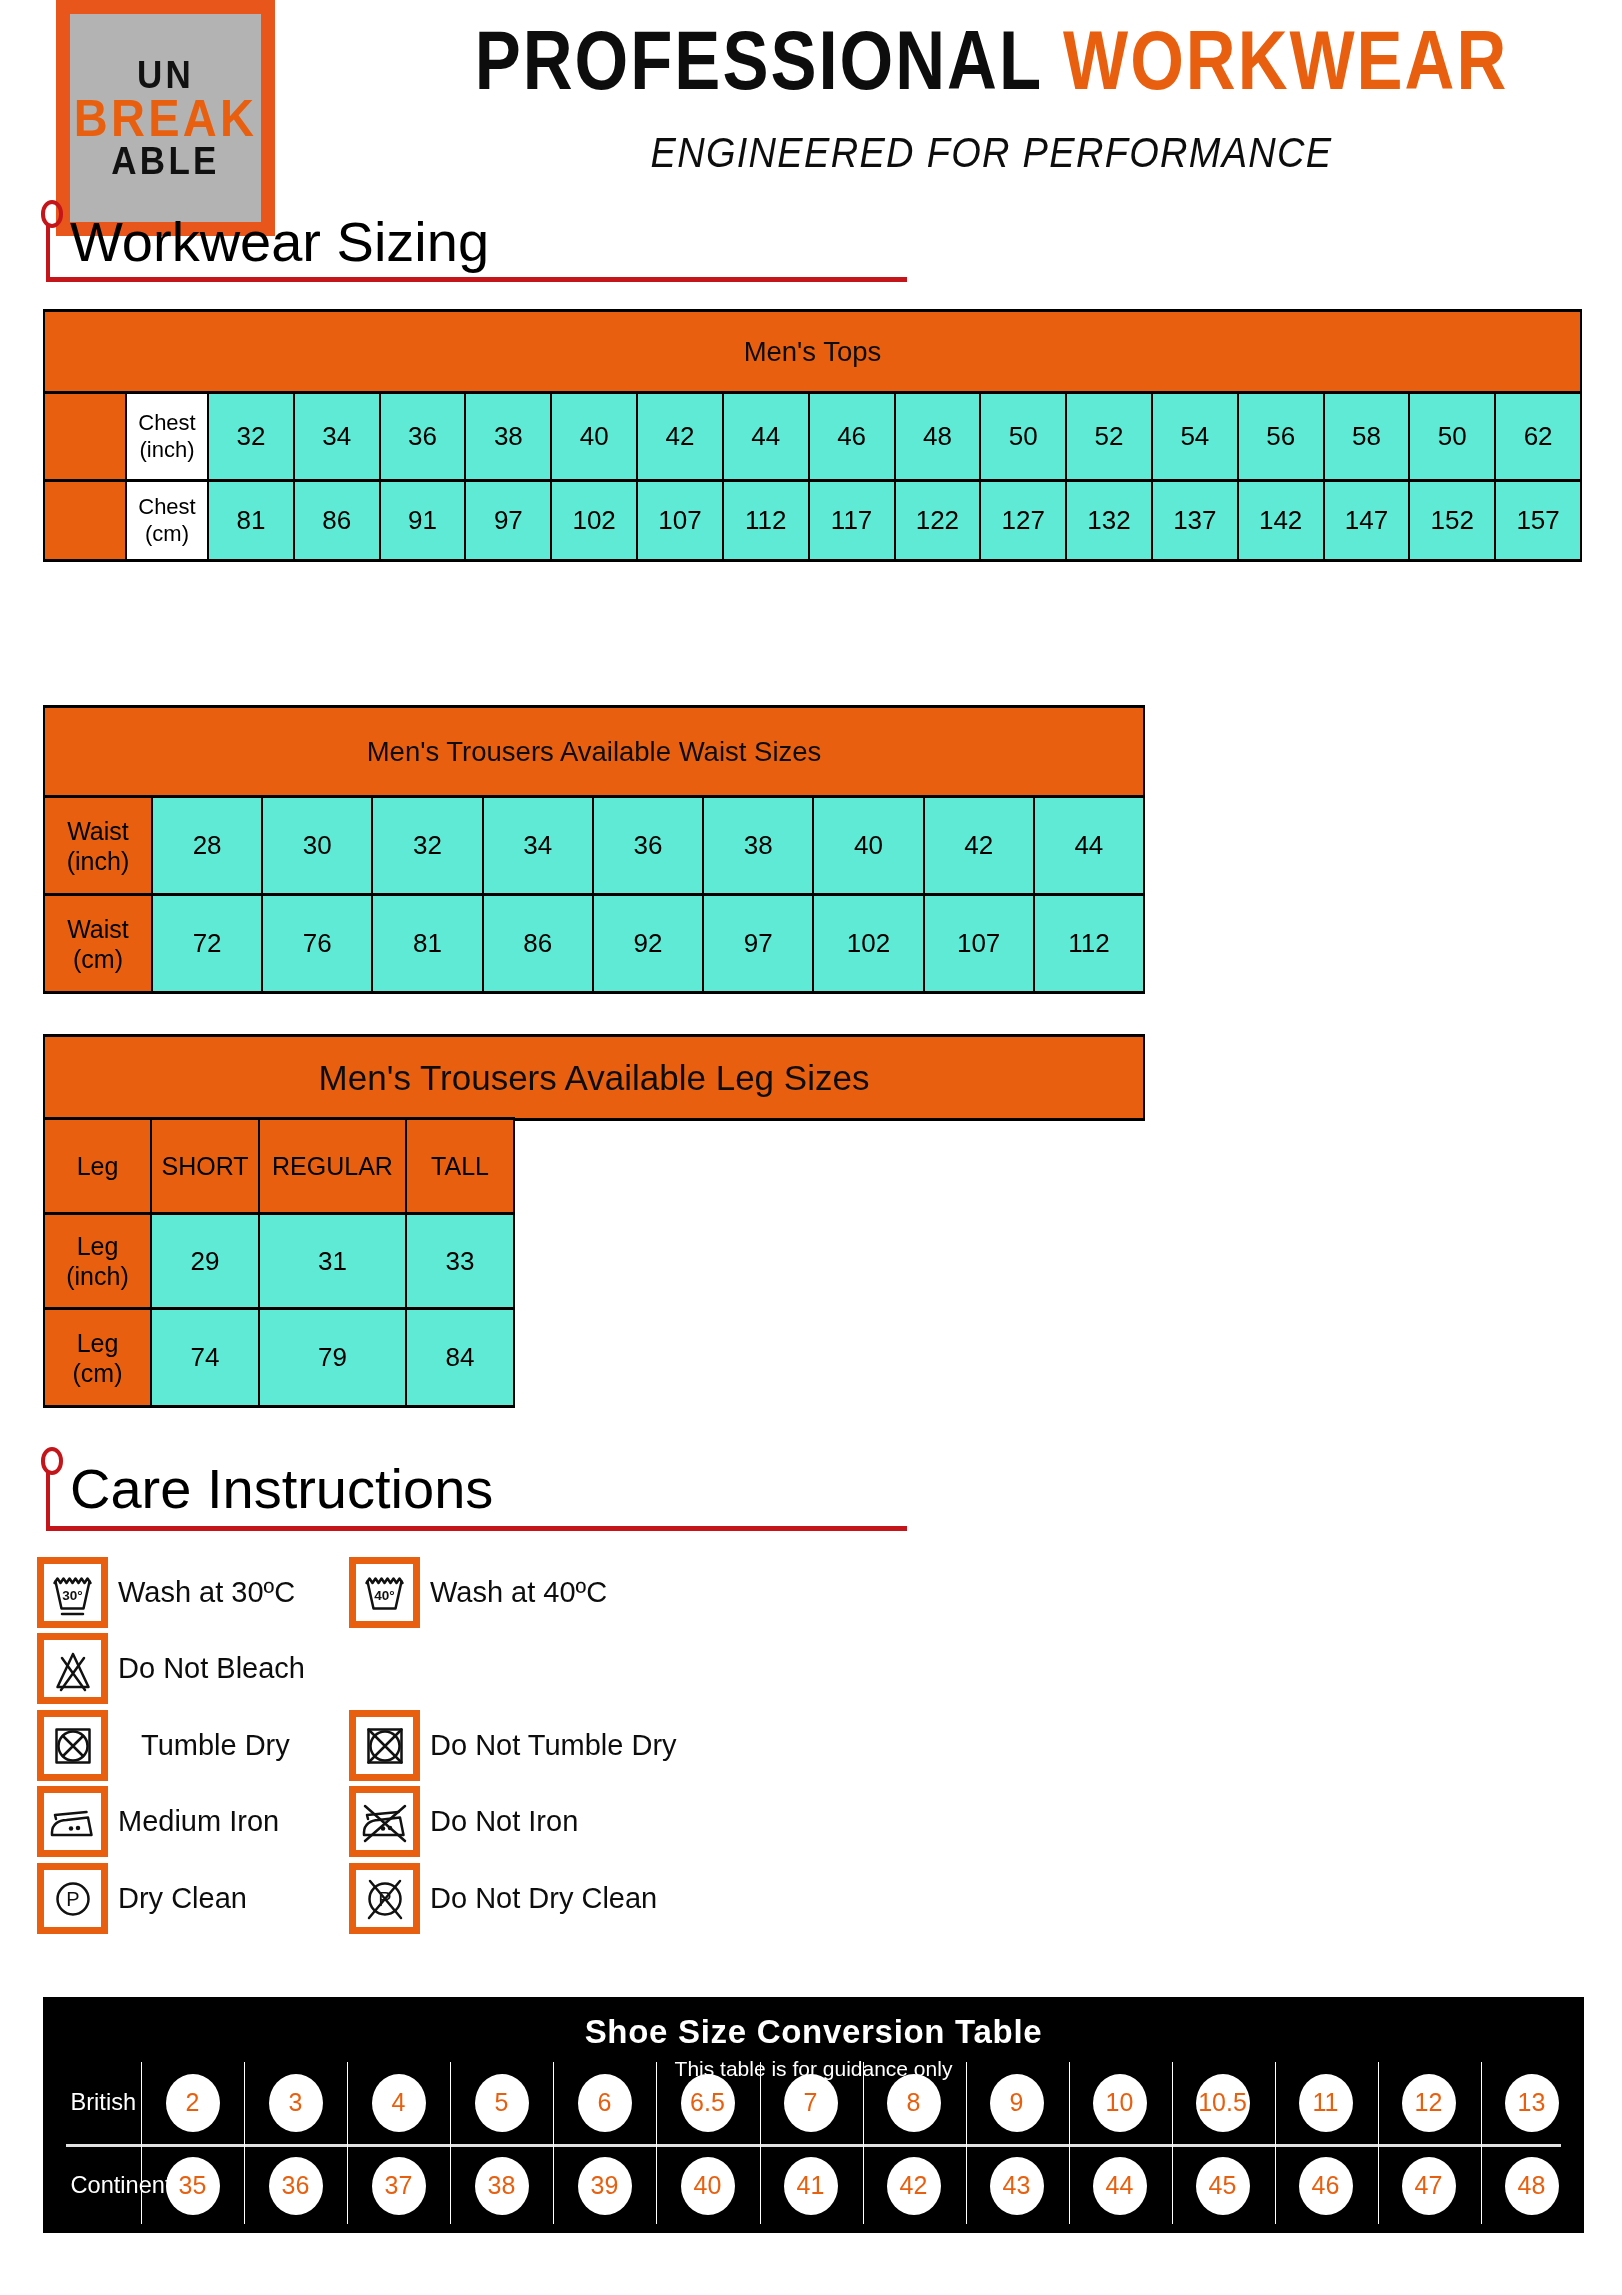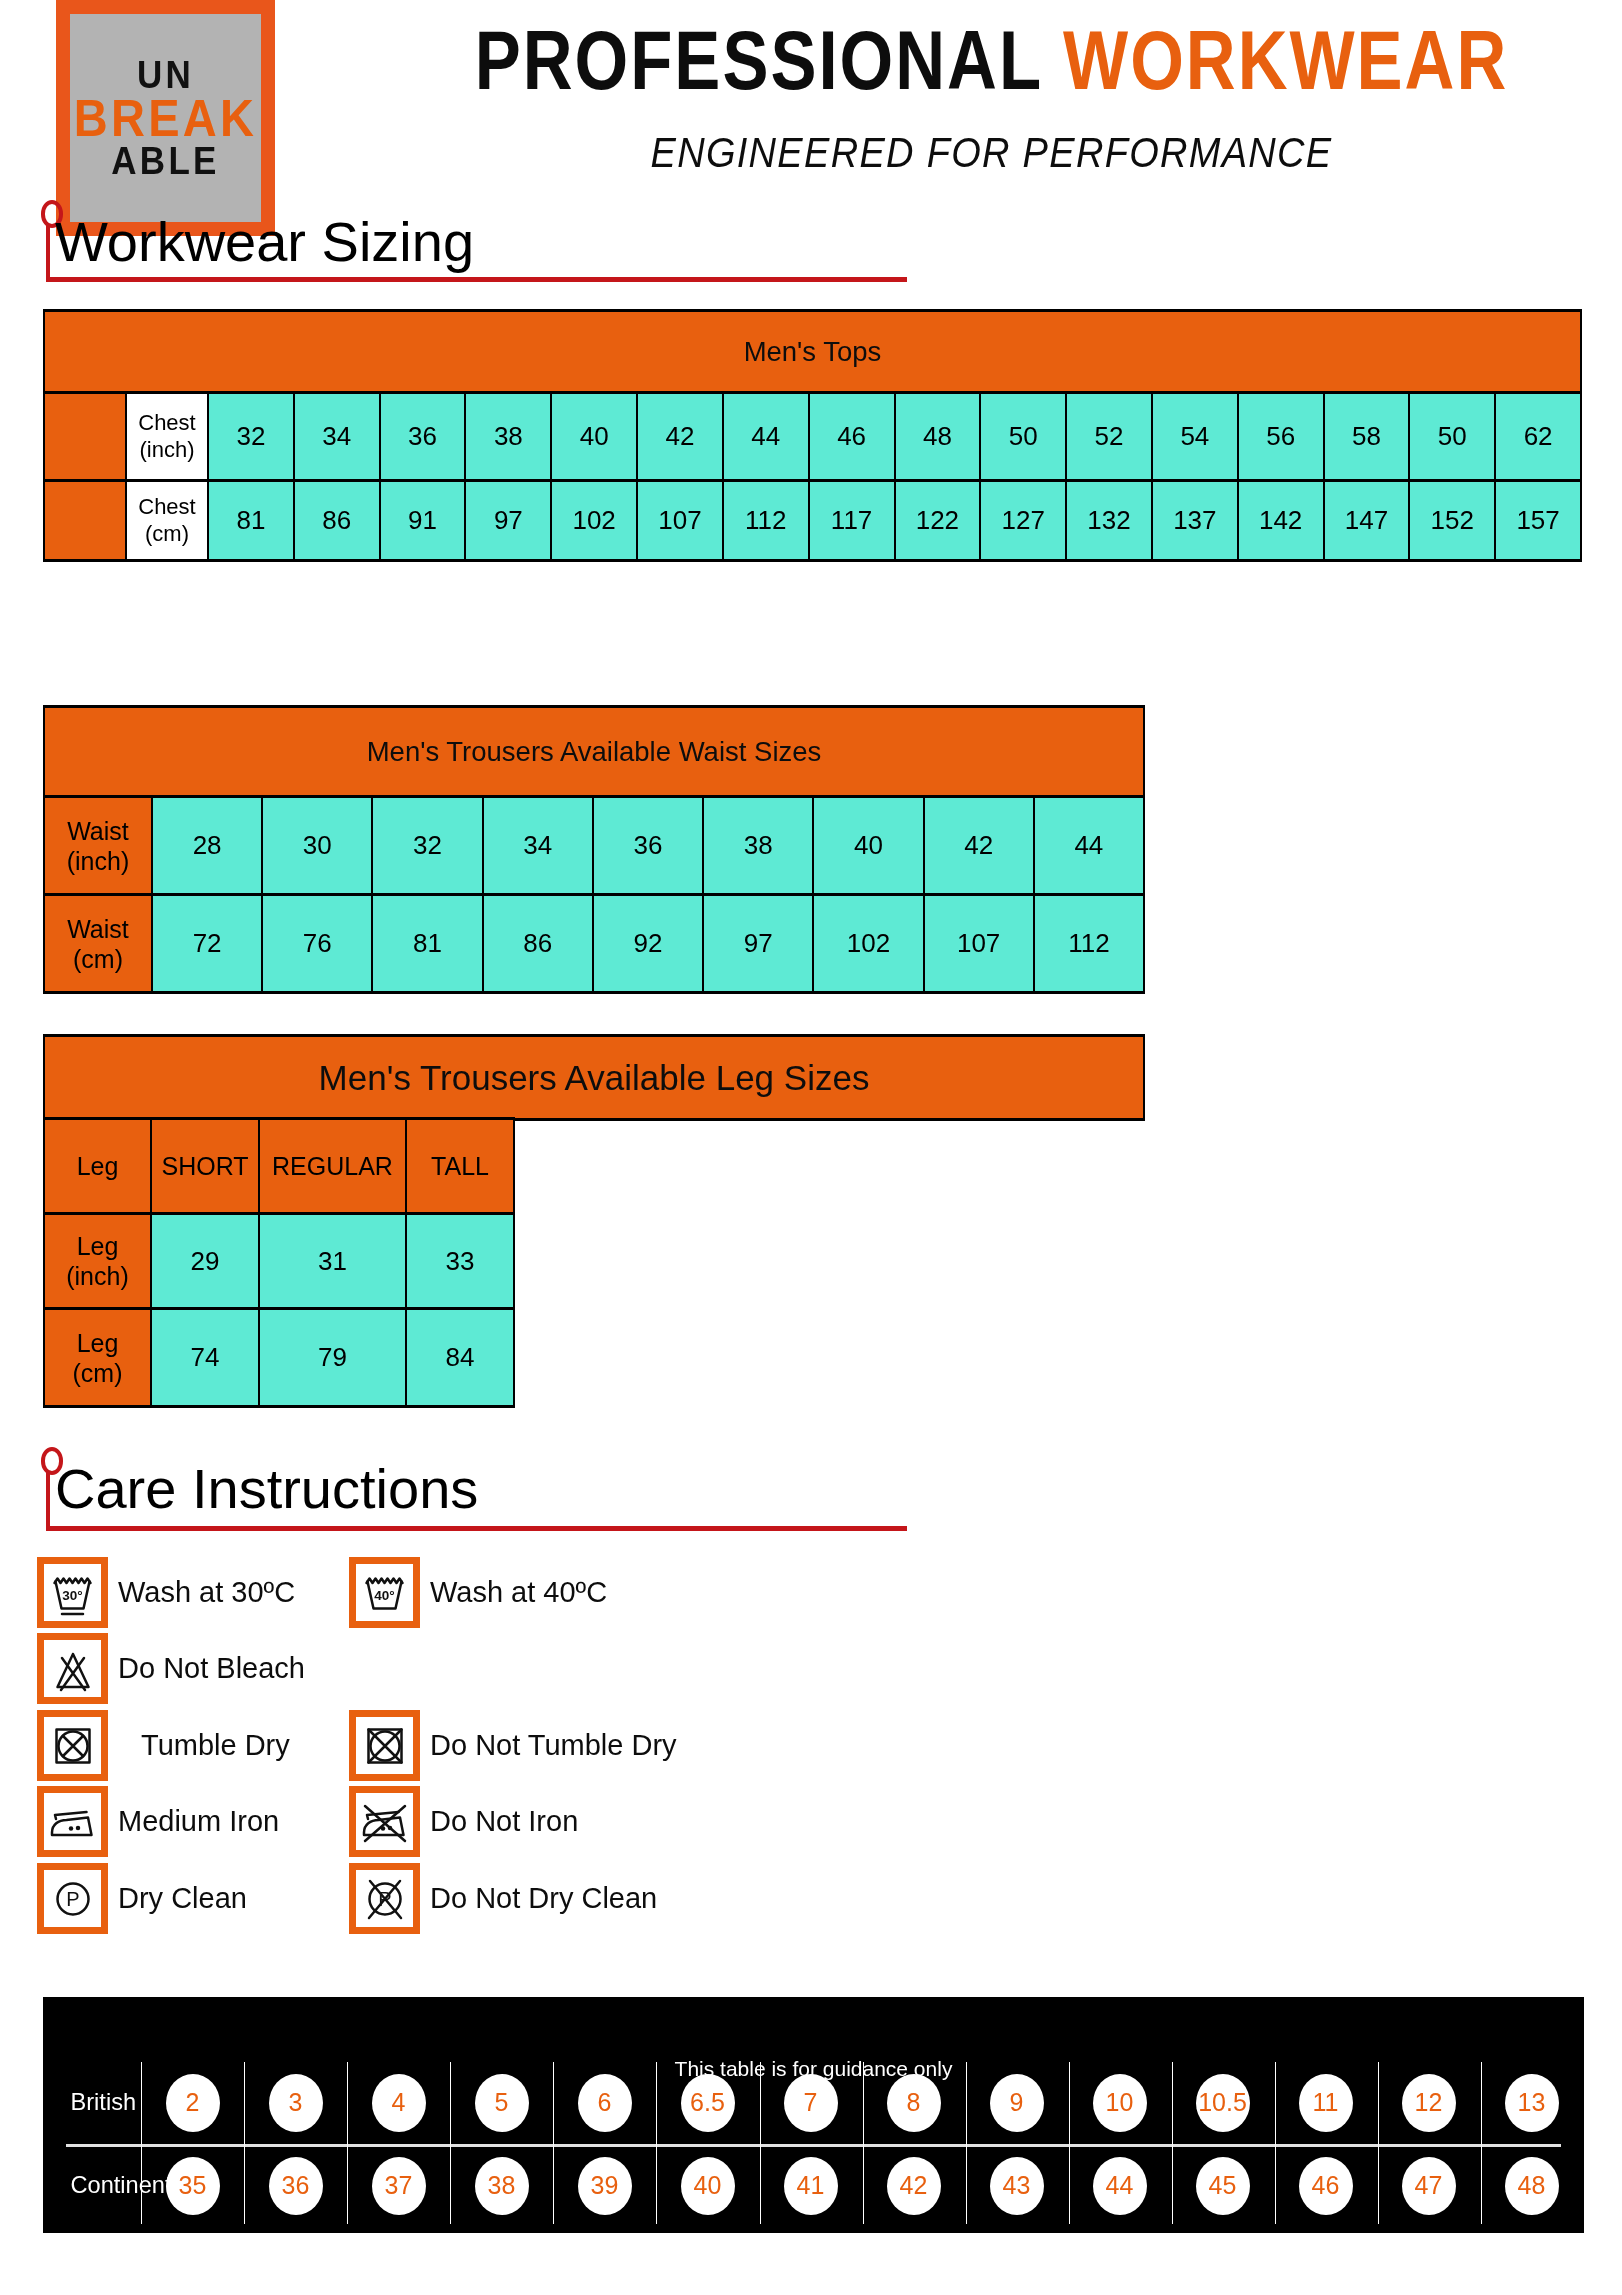--- a/index.html
+++ b/index.html
@@ -21,21 +21,21 @@
   .main-title .black{color:#0d0d0d;}
   .main-title .orange{color:#E8600F;}
   .sub-title{margin-top:41px;font-size:38px;font-style:italic;letter-spacing:1.3px;
         color:#0d0d0d;white-space:nowrap;transform:scaleY(1.1);}
 
   
   .sec-head{position:absolute;left:39px;width:877px;}
   .pin-circle{position:absolute;left:2px;top:0;width:14.4px;height:19.6px;border:4.6px solid #C4161A;
         border-radius:50%;}
   .pin-stem{position:absolute;left:6.5px;top:23.6px;width:4.6px;background:#C4161A;}
-  .sec-title{position:absolute;left:16px;top:9.2px;font-size:56px;color:#000;white-space:nowrap;}
+  .sec-title{position:absolute;left:31px;top:9.2px;font-size:56px;color:#000;white-space:nowrap;}
   .sec-rule{position:absolute;left:6.5px;height:4.6px;width:861px;background:#C4161A;}
 
   
   .tbl{position:absolute;border-collapse:collapse;table-layout:fixed;}
   .tbl td{border:2px solid #000;border-top-width:3.9px;border-bottom-width:3.9px;
         text-align:center;vertical-align:middle;box-sizing:border-box;}
   .o{background:#E8600F;}
   .hdr{font-size:27.5px;color:#0d0d0d;}
   .r-title{height:82px;}
   .r-size{height:92px;}
@@ -342,20 +342,21 @@
             <circle cx="50" cy="50" r="31" stroke="#111" stroke-width="5" fill="none" stroke-linecap="round" stroke-linejoin="round"></circle>
             <text x="50" y="64" font-size="40" fill="#111" text-anchor="middle" font-family="Liberation Sans,sans-serif">P</text>
             <path d="M20 14 L82 88 M80 14 L18 88" stroke="#111" stroke-width="5" fill="none" stroke-linecap="round" stroke-linejoin="round"></path>
           </svg>
         </span>
         <span class="care-label">Do Not Dry Clean</span>
       </div>
     </div>
 
   <div class="shoe-panel" id="shoe-panel">
+    <div class="shoe-title">Shoe Size Conversion Table</div>
     <div class="shoe-sub">This table is for guidance only</div>
     <div class="shoe-row" id="shoe-row-0" style="top:69px;">
         <div class="shoe-row-label">British</div>
         <div class="shoe-cell">
           <div class="shoe-pill">2</div>
         </div>
         <div class="shoe-cell">
           <div class="shoe-pill">3</div>
         </div>
         <div class="shoe-cell">

